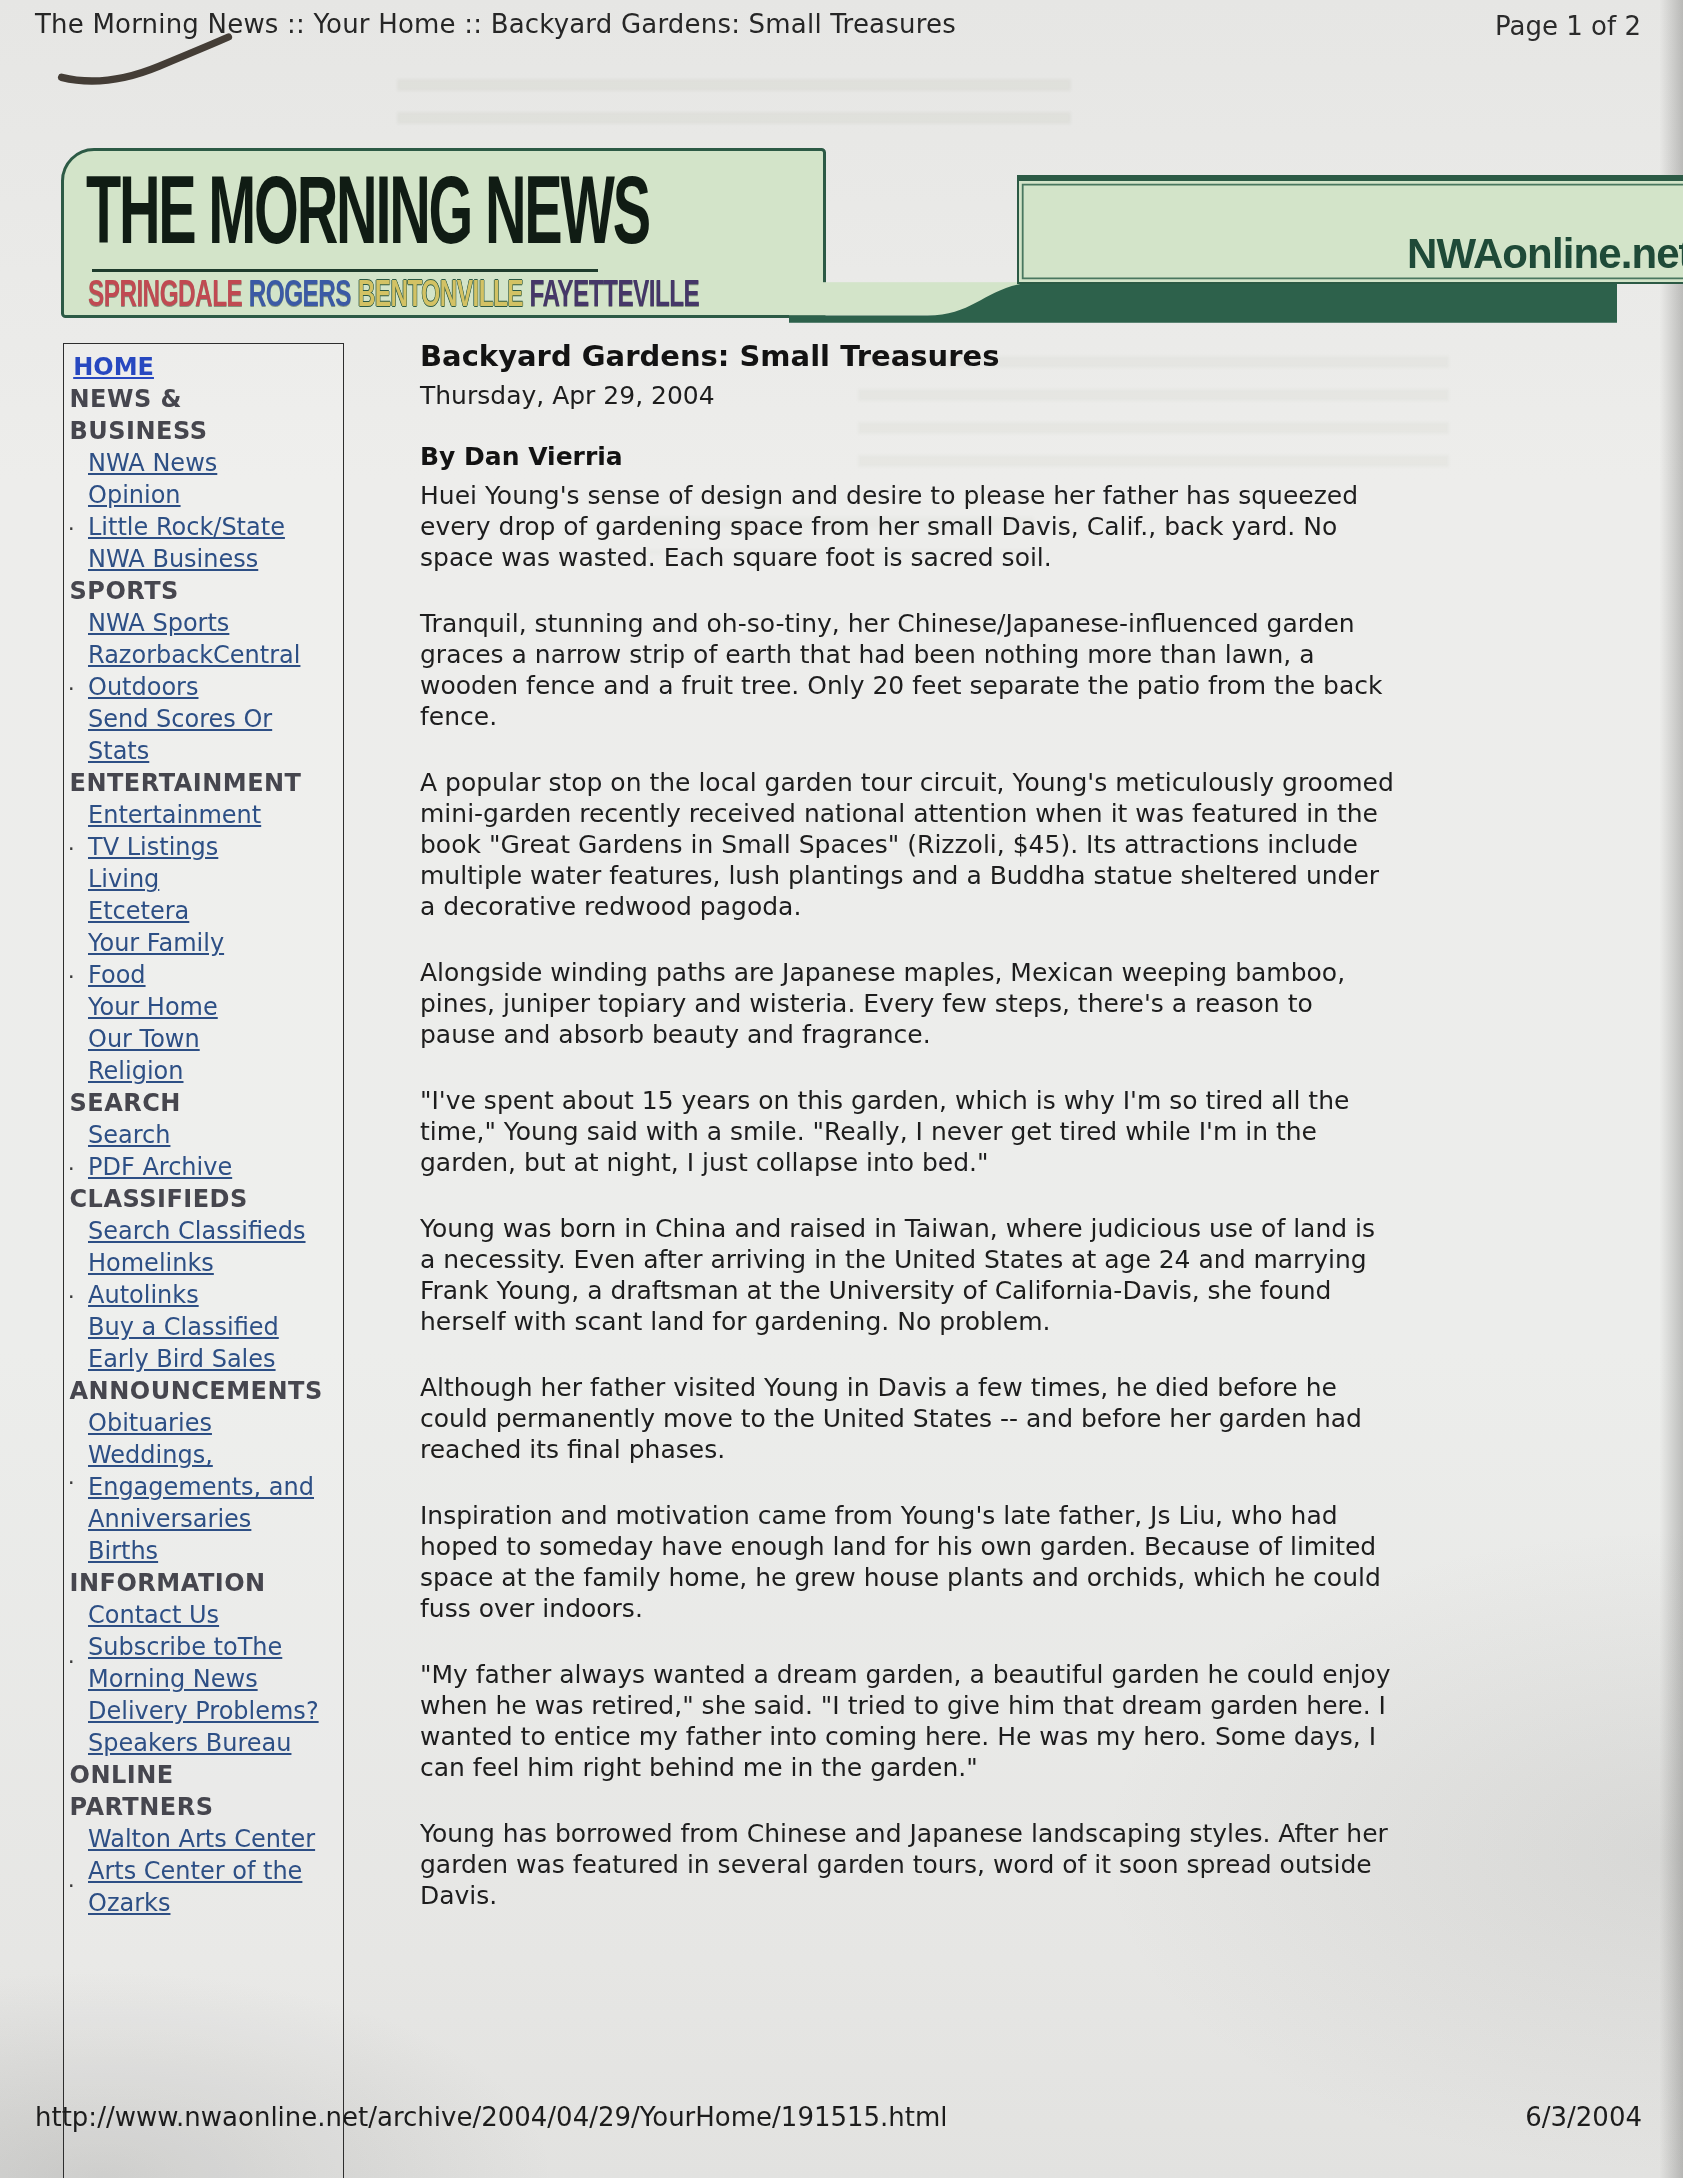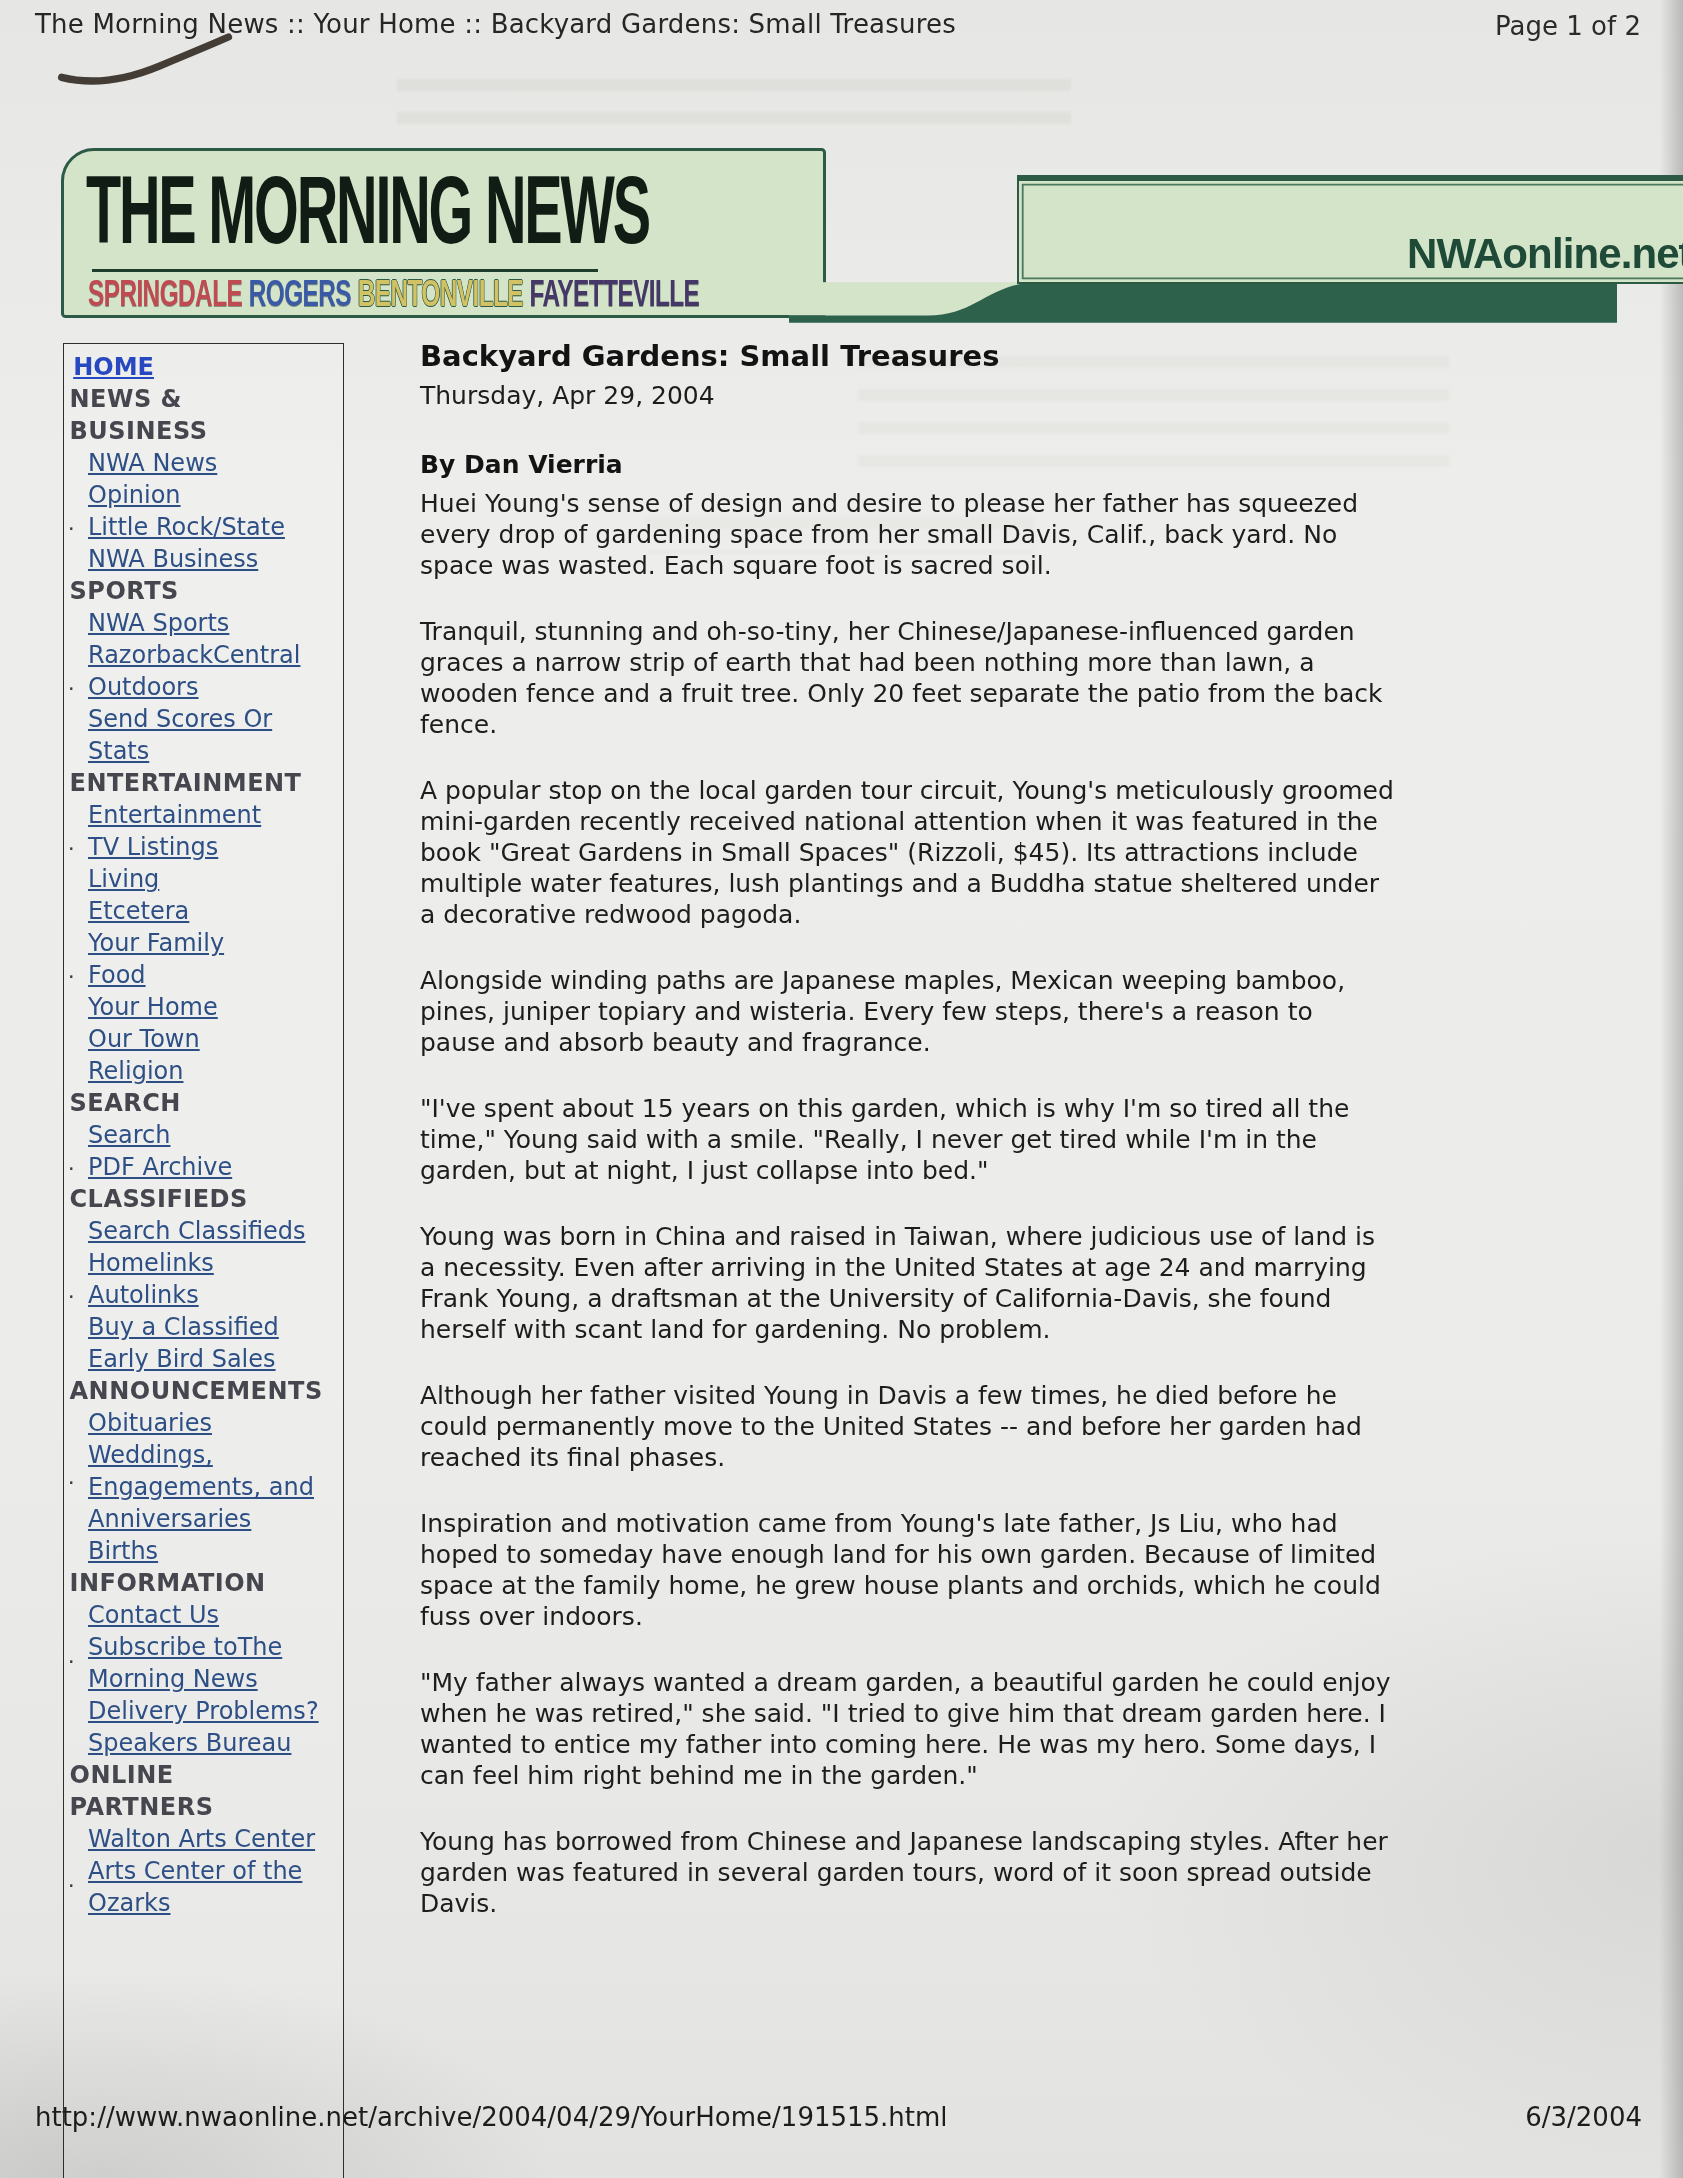--- a/index.html
+++ b/index.html
@@ -65,21 +65,21 @@
   .sb-item{font-size:24px;line-height:32px;white-space:pre-line;position:relative;}
   .sb-item.header{font-weight:bold;color:#46464e;letter-spacing:0.5px;}
   .sb-item.link{color:#2d4f85;text-decoration:underline;padding-left:18.5px;cursor:pointer;}
   .sb-item.home{color:#2748c0;font-weight:bold;text-decoration:underline;padding-left:3.7px;cursor:pointer;}
   .sb-item.dot::before{content:"·";position:absolute;left:-1.8px;top:40%;color:#3a3a3a;font-size:22px;line-height:9.2px;}
 
   
   .article{position:absolute;left:420px;top:340px;width:1177px;}
   .article-title{font-weight:bold;font-size:29px;line-height:33px;color:#131313;}
   .article-date{font-size:25px;line-height:31px;margin-top:7.4px;color:#1d1d1d;}
-  .article-byline{font-weight:bold;font-size:25px;line-height:31px;margin-top:38px;color:#131313;}
+  .article-byline{font-weight:bold;font-size:25px;line-height:31px;margin-top:30px;color:#131313;}
   .para{font-size:25px;line-height:31px;white-space:pre;margin-top:35px;color:#1d1d1d;}
   .para:first-of-type{margin-top:7.4px;}
 
   
   .footer-url{position:absolute;left:35px;top:2102px;font-size:26px;color:#1c1c1c;}
   .footer-date{position:absolute;right:41px;top:2102px;font-size:26px;color:#1c1c1c;}
 </style>
 </head>
 <body>
 

